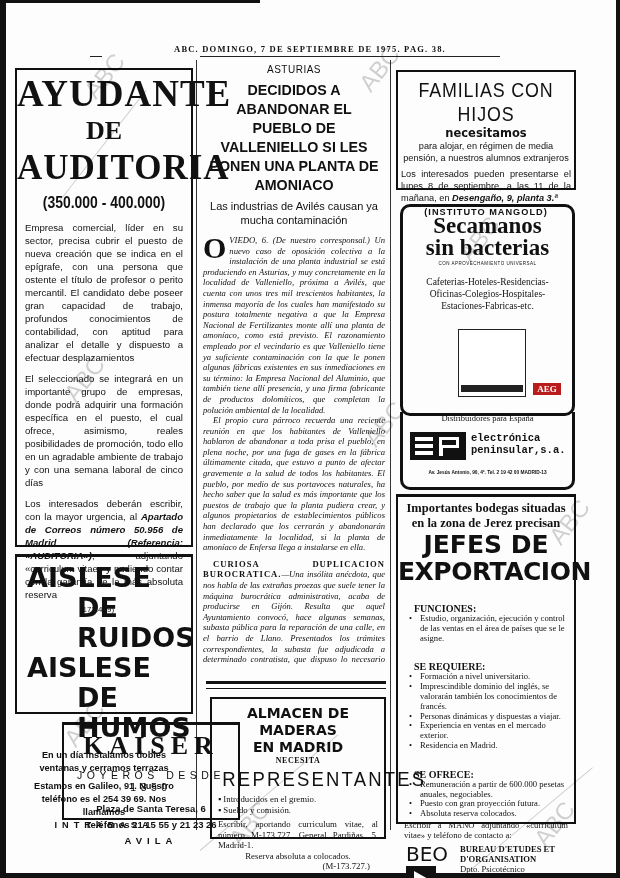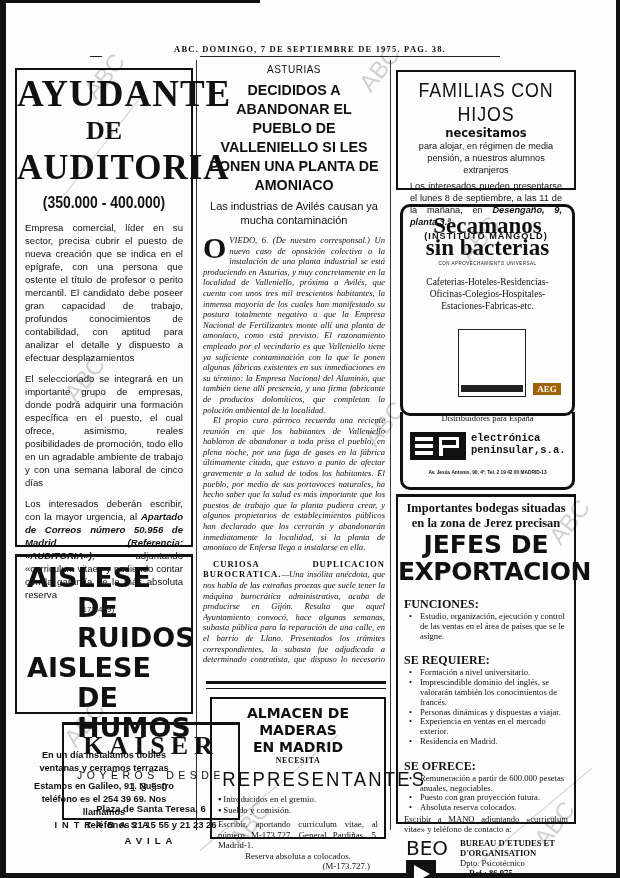--- a/index.html
+++ b/index.html
@@ -60,37 +60,37 @@
   .alm-t1 { font-family: "DejaVu Sans", sans-serif; font-weight: bold; font-size: 14px; text-align: center; line-height: 17px; margin-top: 6px; }
   .alm-nec { font-family: "Liberation Serif", serif; font-size: 8px; text-align: center; font-weight: bold; letter-spacing: 0.5px; }
   .alm-rep { font-family: "Liberation Sans Narrow", "Liberation Sans", sans-serif; font-size: 21px; letter-spacing: 2.5px;
     text-align: center; margin-top: 2px; transform: scaleX(0.88); }
   .alm-text { font-family: "Liberation Serif", serif; font-size: 8.8px; line-height: 10.5px; padding: 0 6px; }
 
   
   .fam-title { font-family: "Liberation Sans Narrow", "Liberation Sans", sans-serif; font-size: 21px; text-align: center;
     letter-spacing: 1px; margin-top: 6px; transform: scaleX(0.85); }
   .fam-nec { font-family: "DejaVu Sans", sans-serif; font-weight: bold; font-size: 11.5px; text-align: center; }
-  .fam-text { font-size: 9.2px; line-height: 12px; text-align: justify; padding: 0 12px; }
+  .fam-text { font-size: 9.2px; line-height: 12px; text-align: justify; padding: 0 3px; }
 
   
   .seca { border-radius: 10px; border: 3px solid #111; }
   .seca-title { font-family: "Liberation Serif", serif; font-weight: bold; font-size: 23px; line-height: 22px; text-align: center; margin-top: 8px; }
   .seca-tiny { font-size: 4.5px; text-align: center; letter-spacing: 0.5px; margin-top: 2px; }
   .seca-uses { font-family: "Liberation Serif", serif; font-size: 9.5px; line-height: 12px; text-align: center; margin-top: 10px; }
   .dryer { position: absolute; border: 1px solid #222; background: #fff; }
-  .aeg { position: absolute; background: #a16207; color: #fff; font-family: "Liberation Serif", serif; font-weight: bold; font-size: 9px;
+  .aeg { position: absolute; background: #b91c1c; color: #fff; font-family: "Liberation Serif", serif; font-weight: bold; font-size: 9px;
     text-align: center; line-height: 12px; }
   .ep-logo { position: absolute; background: #111; }
 
   
   .jef-intro { font-family: "Liberation Serif", serif; font-weight: bold; font-size: 12.5px; line-height: 15px; text-align: center; margin-top: 4px; }
   .jef-title { font-family: "DejaVu Sans", sans-serif; font-weight: bold; font-size: 25px; line-height: 27px; text-align: center; }
   .jef-title2 { font-size: 25px; letter-spacing: -0.5px; }
-  .jef-sec { font-family: "Liberation Serif", serif; font-weight: bold; font-size: 12px; margin-top: 12px; padding-left: 6px; }
+  .jef-sec { font-family: "Liberation Serif", serif; font-weight: bold; font-size: 10px; margin-top: 18px; padding-left: 16px; }
   .jef-list { font-family: "Liberation Serif", serif; font-size: 8.6px; line-height: 9.8px; padding-left: 22px; padding-right: 8px; list-style: none; }
   .jef-list li { position: relative; }
   .jef-list li::before { content: "•"; position: absolute; left: -11px; }
   .jef-text { font-family: "Liberation Serif", serif; font-size: 8.6px; line-height: 9.8px; padding: 0 6px; margin-top: 2px; }
   .beo-logo { font-family: "DejaVu Sans", sans-serif; font-size: 20px; line-height: 20px; font-weight: normal; }
   .beo-text { font-family: "Liberation Serif", serif; font-size: 8.6px; line-height: 10px; }
 
   .wm { position: absolute; font-family: "Liberation Sans", sans-serif; font-size: 24px; color: rgba(0,0,0,0.18);
     transform: rotate(-52deg); pointer-events: none; }
   .wm-line { position: absolute; height: 1px; background: rgba(0,0,0,0.18); transform-origin: left center; pointer-events: none; }

